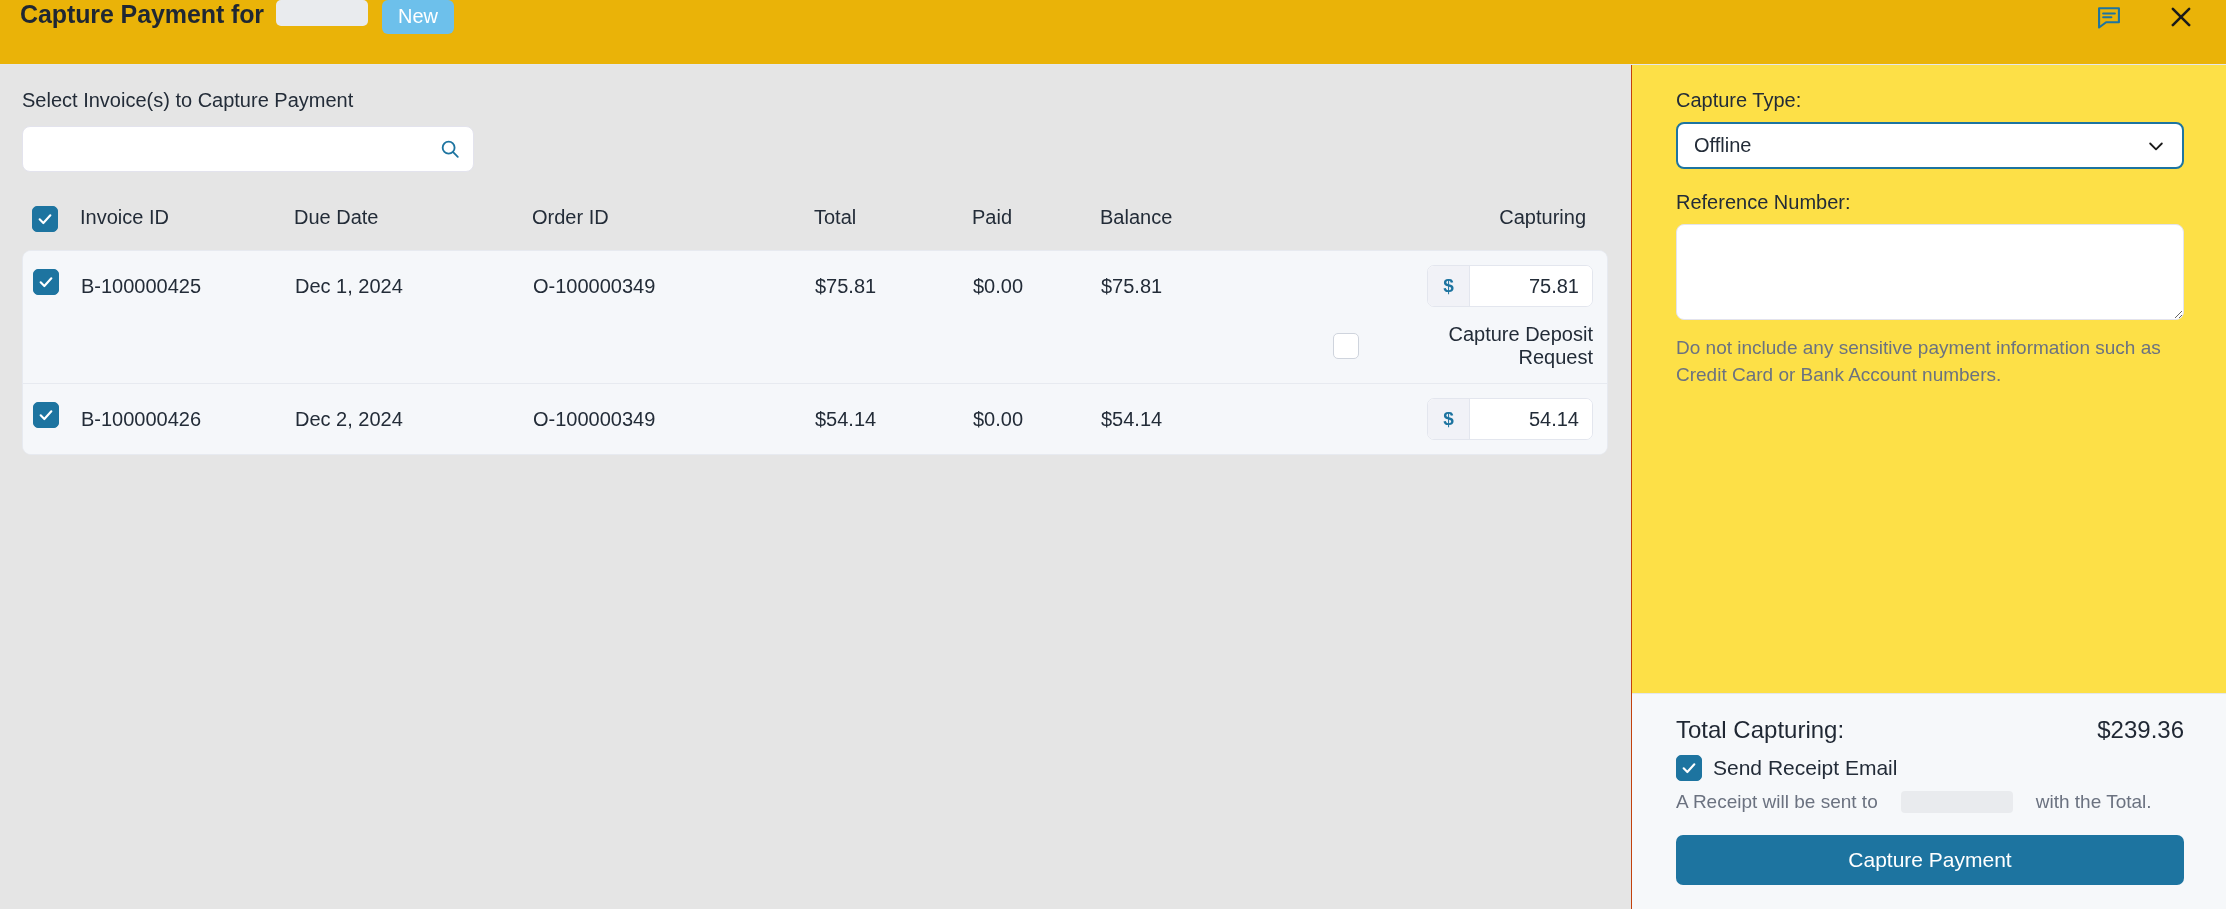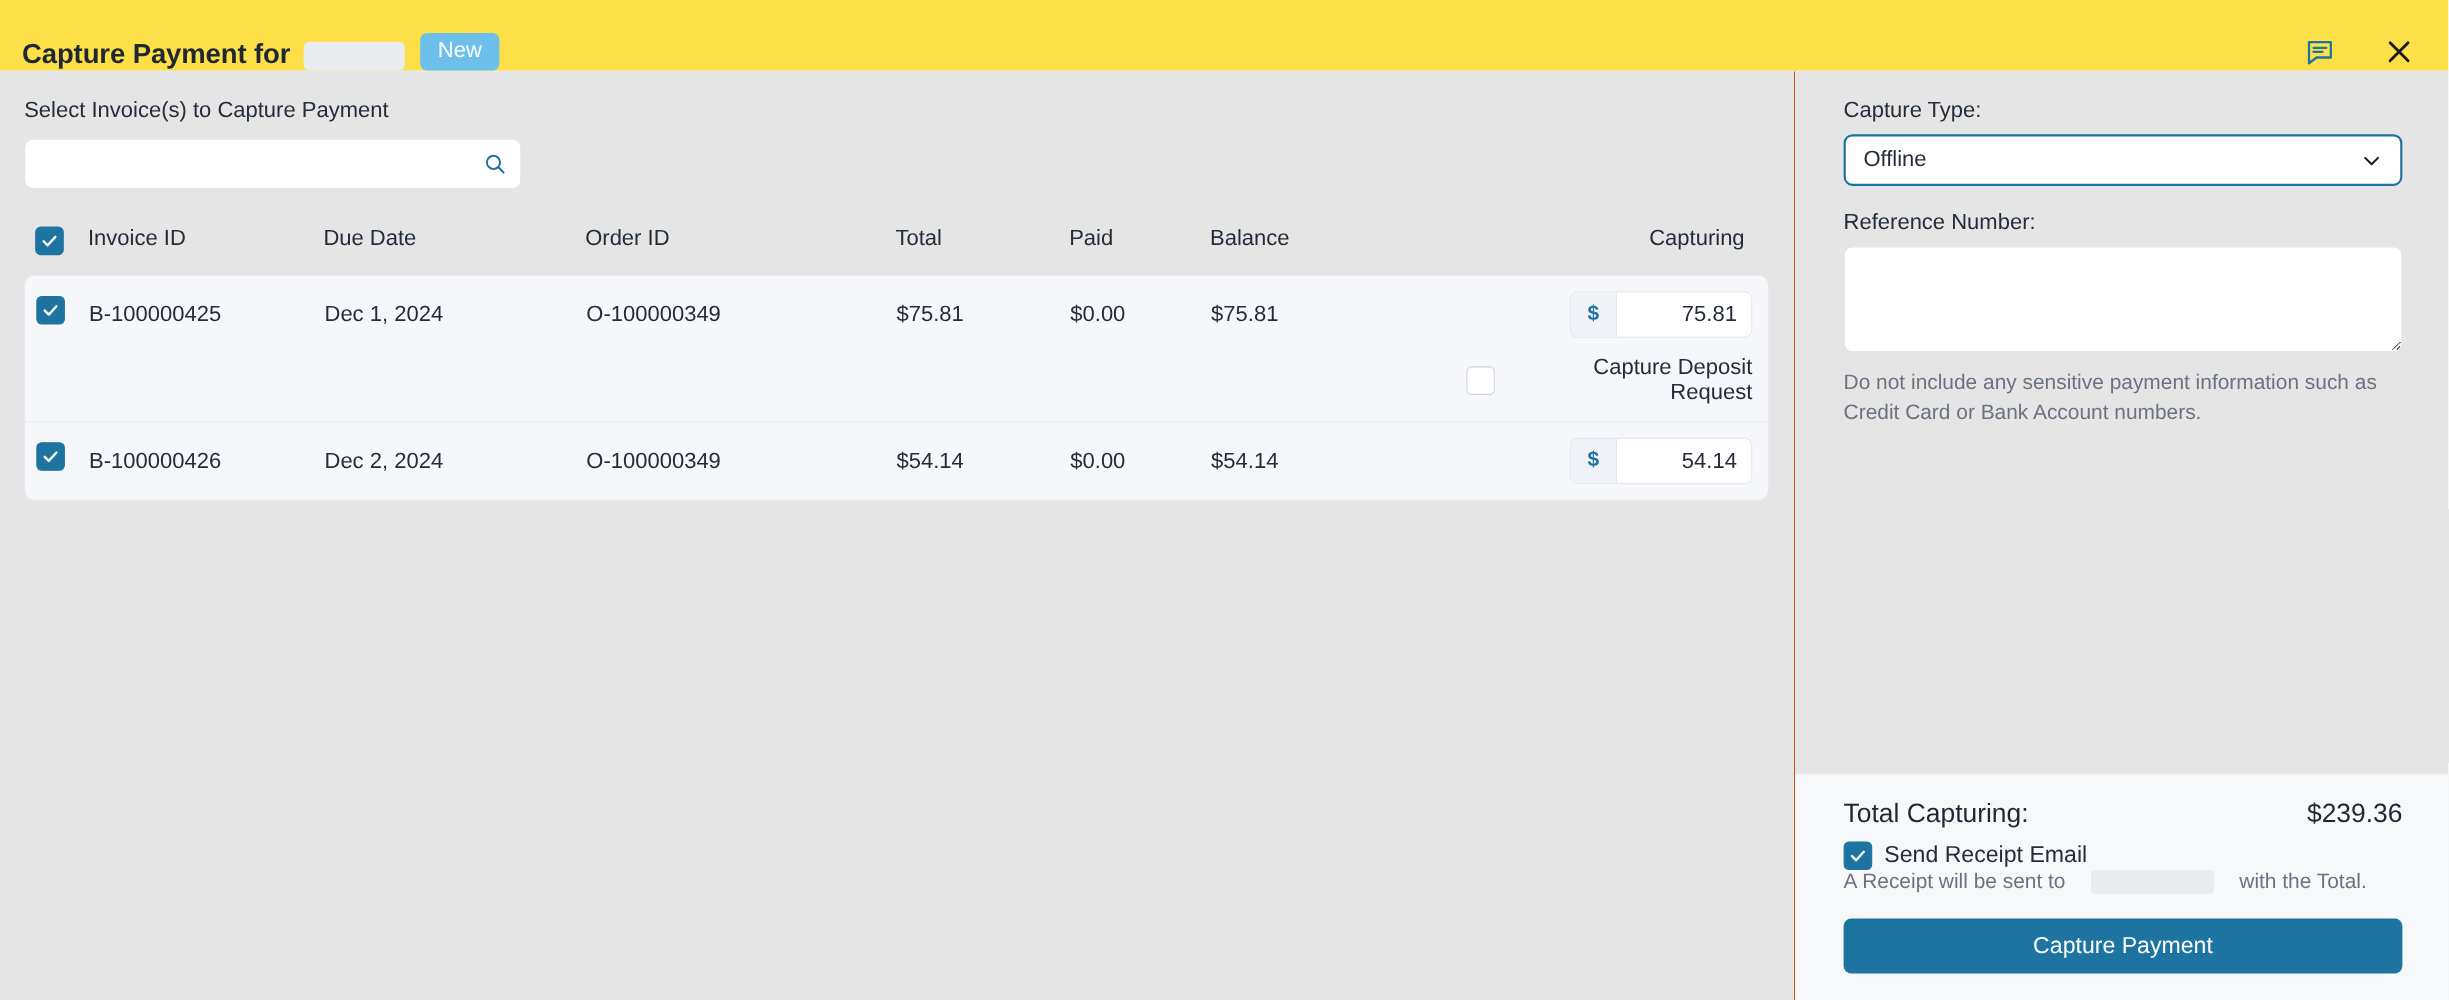--- a/index.html
+++ b/index.html
@@ -16,24 +16,24 @@
     background: #ffffff;
     overflow: hidden;
     display: flex;
     flex-direction: column;
   }
 
   
   .header {
     height: 65px;
     min-height: 65px;
-    background: #fde047;
+    background: #eab308;
     border-bottom: 1px solid #e4e7ec;
     display: flex;
-    align-items: flex-end;
+    align-items: flex-start;
     padding: 0 28px 0 20px;
   }
   .header-title {
     font-size: 25px;
     font-weight: bold;
     color: #1f2733;
     letter-spacing: -0.1px;
   }
   .redacted {
     display: inline-block;
@@ -77,21 +77,21 @@
     width: 1632px;
     min-width: 1632px;
     padding: 24px 20px 0 22px;
     background: #e5e5e5;
     border-right: 1px solid #c2410c;
   }
   .right-pane {
     flex: 1 1 auto;
     display: flex;
     flex-direction: column;
-    background: #e5e5e5;
+    background: #fde047;
   }
 
   
   .section-label {
     font-size: 20px;
     color: #232c38;
     margin: 0 0 14px 0;
   }
   .search-wrap {
     position: relative;
@@ -299,20 +299,21 @@
     gap: 11px;
     margin-top: 11px;
   }
   .receipt-label {
     font-size: 21px;
     color: #232c38;
   }
   .receipt-note {
     font-size: 19px;
     color: #6b7280;
+    margin-top: 10px;
     display: flex;
     align-items: center;
     flex-wrap: wrap;
     gap: 15px;
   }
   .redacted-inline {
     display: inline-block;
     background: #e9ebee;
     border-radius: 4px;
     height: 22px;

